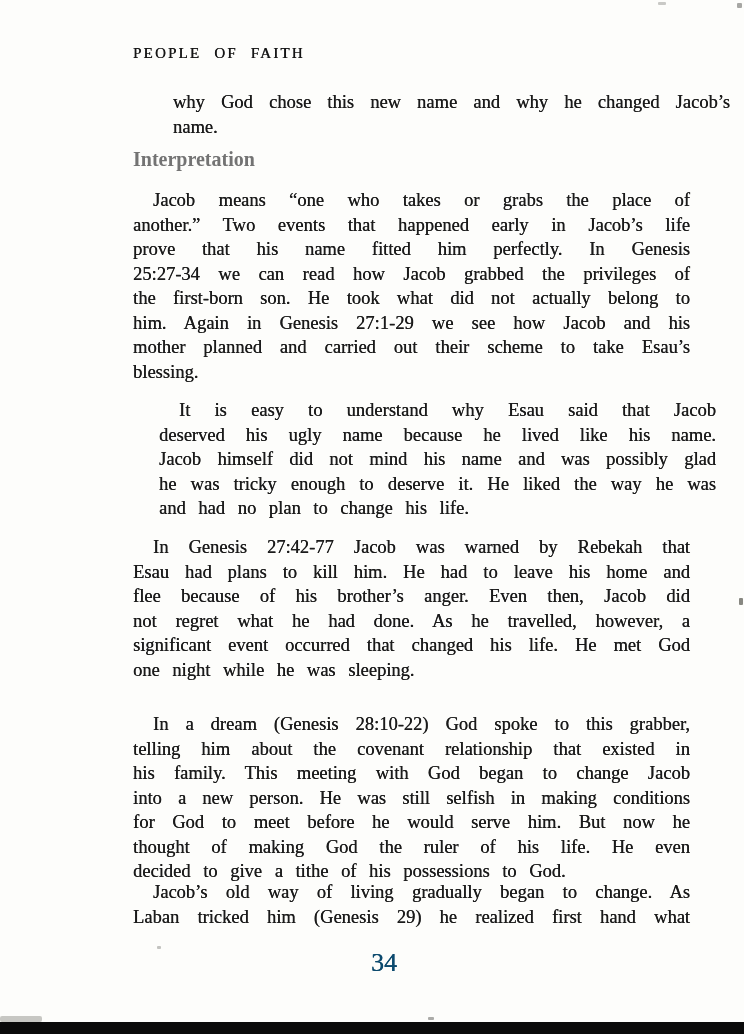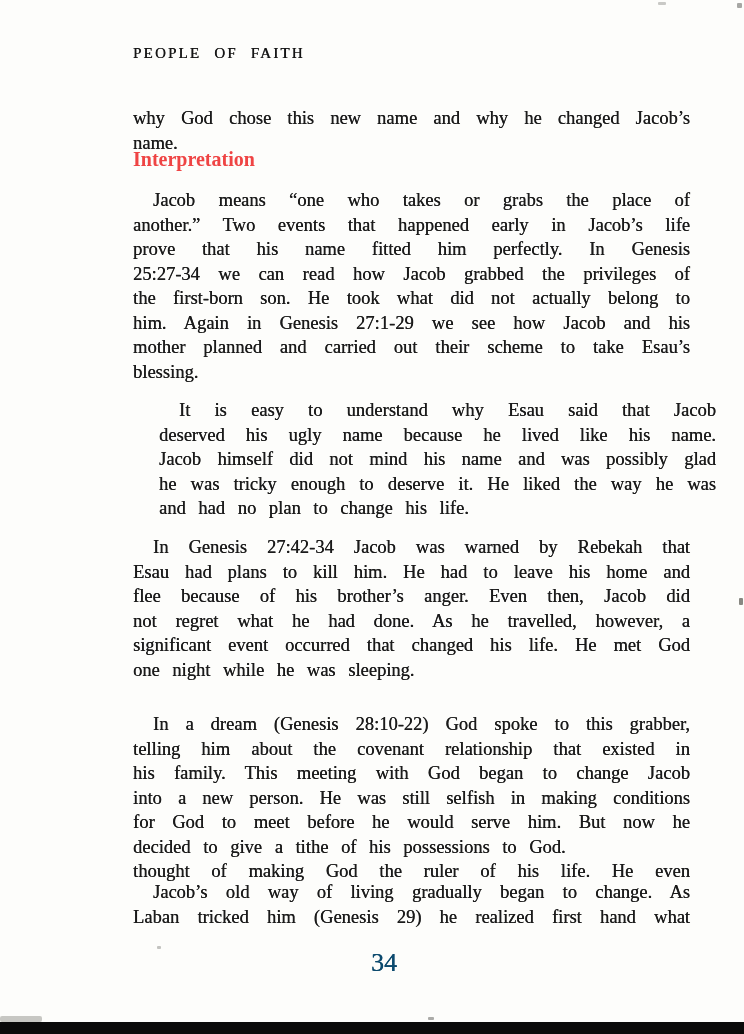--- a/index.html
+++ b/index.html
@@ -13,24 +13,24 @@
   .running-header{
     position:absolute;left:133px;top:45px;
     font-size:15px;letter-spacing:2.2px;word-spacing:7px;
     font-weight:normal;color:#161616;
     text-shadow:0.3px 0 0 currentColor;
   }
   .text-block{
     position:absolute;left:133px;top:90px;width:557px;height:870px;
   }
   .para{position:absolute;left:0;width:557px;}
-  .para-cont{top:16px;}
+  .para-cont{top:0;margin-left:40px;}
   .heading{
     position:absolute;left:0;top:57px;margin:0;
-    font-size:20px;font-weight:bold;line-height:25px;color:#ef4444;
+    font-size:20px;font-weight:bold;line-height:25px;color:#737373;
   }
   .para-1{top:98px;}
   .para-2{top:308px;margin-left:26px;}
   .para-3{top:445px;}
   .para-4{top:605px;margin-top:17px;}
   .para-5{top:790px;}
   .ln{
     height:24.5px;line-height:24.5px;font-size:18.5px;
     text-align:justify;text-align-last:justify;
     text-shadow:0.25px 0 0 currentColor;
@@ -87,36 +87,36 @@
 
     <div class="para para-2">
       <div class="ln ind">It is easy to understand why Esau said that Jacob</div>
       <div class="ln">deserved his ugly name because he lived like his name.</div>
       <div class="ln">Jacob himself did not mind his name and was possibly glad</div>
       <div class="ln">he was tricky enough to deserve it. He liked the way he was</div>
       <div class="ln last">and had no plan to change his life.</div>
     </div>
 
     <div class="para para-3">
-      <div class="ln ind">In Genesis 27:42-34 Jacob was warned by Rebekah that</div>
+      <div class="ln ind">In Genesis 27:42-77 Jacob was warned by Rebekah that</div>
       <div class="ln">Esau had plans to kill him. He had to leave his home and</div>
       <div class="ln">flee because of his brother’s anger. Even then, Jacob did</div>
       <div class="ln">not regret what he had done. As he travelled, however, a</div>
       <div class="ln">significant event occurred that changed his life. He met God</div>
       <div class="ln last">one night while he was sleeping.</div>
     </div>
 
     <div class="para para-4">
       <div class="ln ind">In a dream (Genesis 28:10-22) God spoke to this grabber,</div>
       <div class="ln">telling him about the covenant relationship that existed in</div>
       <div class="ln">his family. This meeting with God began to change Jacob</div>
       <div class="ln">into a new person. He was still selfish in making conditions</div>
       <div class="ln">for God to meet before he would serve him. But now he</div>
+      <div class="ln">thought of making God the ruler of his life. He even</div>
       <div class="ln last">decided to give a tithe of his possessions to God.</div>
-      <div class="ln">thought of making God the ruler of his life. He even</div>
     </div>
 
     <div class="para para-5">
       <div class="ln ind">Jacob’s old way of living gradually began to change. As</div>
       <div class="ln">Laban tricked him (Genesis 29) he realized first hand what</div>
     </div>
 
   </div>
 
   <div class="page-number">34</div>

